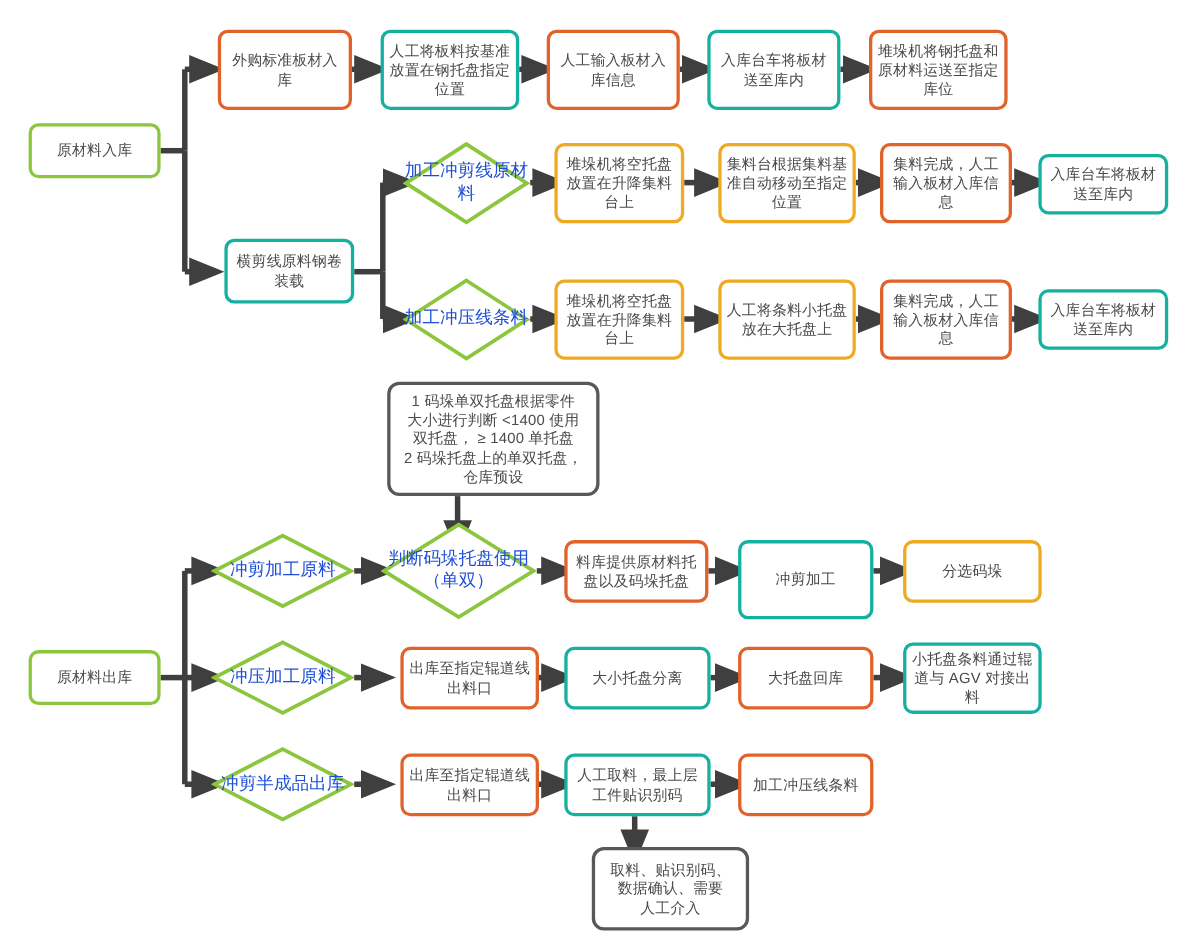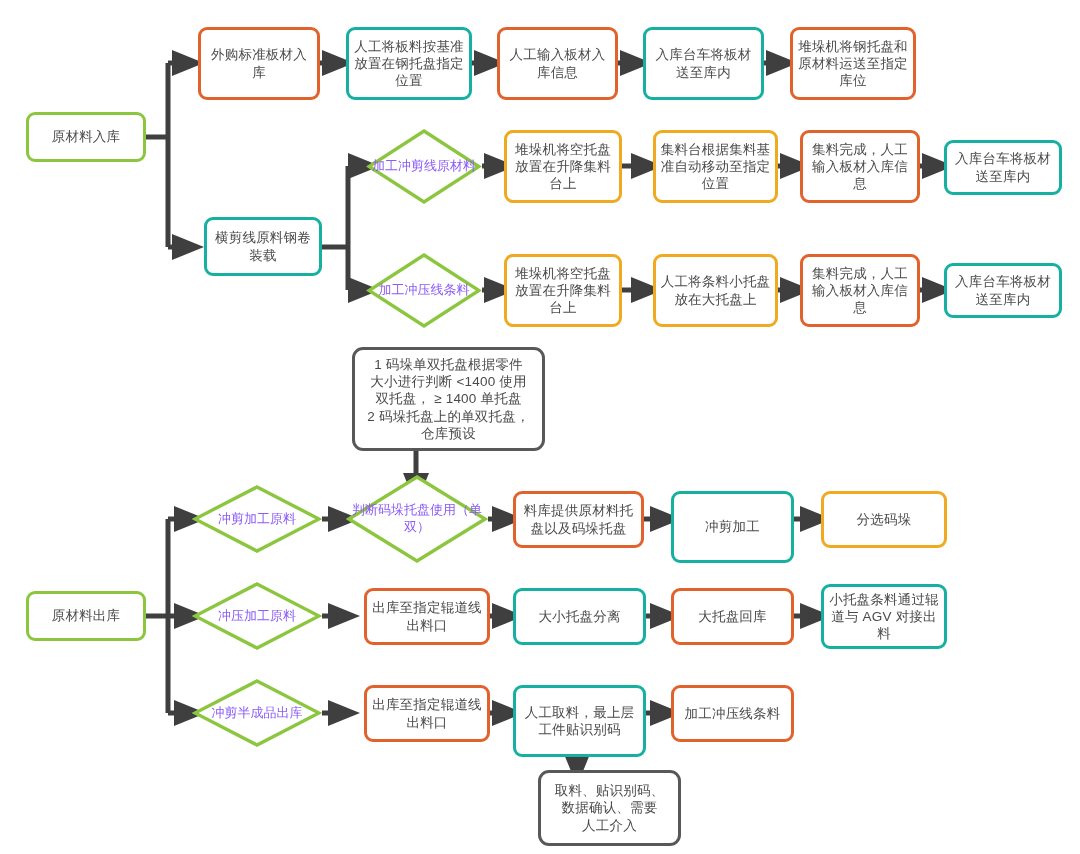--- a/index.html
+++ b/index.html
@@ -12,22 +12,22 @@
         font-size:13.5px;line-height:1.28;letter-spacing:.2px;padding:2px 4px;}
   .rect{border-style:solid;border-width:3px;border-radius:9px;}
   .rect.green{border-color:#8cc63f;}
   .rect.orange{border-color:#e2622c;}
   .rect.teal{border-color:#15b0a0;}
   .rect.amber{border-color:#efaa22;}
   .rect.gray{border-color:#585858;border-width:3px;border-radius:11px;margin-left:32px;}
 
   .diamond{position:absolute;display:flex;align-items:center;justify-content:center;}
   .diamond .dshape{position:absolute;left:0;top:0;width:100%;height:100%;}
-  .diamond .dlabel{position:relative;z-index:2;text-align:center;font-size:13px;
-        line-height:1.28;color:#8b5cf6;}
+  .diamond .dlabel{position:relative;z-index:2;text-align:center;font-size:16px;
+        line-height:1.28;color:#1d4ed8;}
 </style>
 </head>
 <body>
 
 <div id="canvas">
 
   <svg id="wires" viewBox="0 0 1080 854">
     <defs>
       <marker id="ah" markerWidth="7" markerHeight="7" refX="3.2" refY="3.1" orient="auto" markerUnits="strokeWidth">
         <path d="M0,0.5 L6.4,3.1 L0,5.7 z" fill="#3f3f3f"></path>
@@ -206,21 +206,21 @@
 
   <div class="diamond" style="left:192px;top:678px;width:130px;height:70px;">
     <svg class="dshape" viewBox="0 0 130 70">
       <polygon points="65,3 127,35 65,67 3,35" fill="#ffffff" stroke="#8cc63f" stroke-width="3.4"></polygon>
     </svg>
     <span class="dlabel">冲剪半成品出库</span>
   </div>
   <div class="node rect orange" style="left:364px;top:685px;width:126px;height:57px;">
     <span>出库至指定辊道线出料口</span>
   </div>
-  <div class="node rect teal" style="left:513px;top:685px;width:133px;height:72px;">
+  <div class="node rect teal" style="left:513px;top:685px;width:133px;height:57px;">
     <span>人工取料，最上层工件贴识别码</span>
   </div>
   <div class="node rect orange" style="left:671px;top:685px;width:123px;height:57px;">
     <span>加工冲压线条料</span>
   </div>
 
   <div class="node rect gray" style="left:506px;top:770px;width:143px;height:76px;flex-direction:column;justify-content:center;">
     <span>取料、贴识别码、</span>
     <span>数据确认、需要</span>
     <span>人工介入</span>

